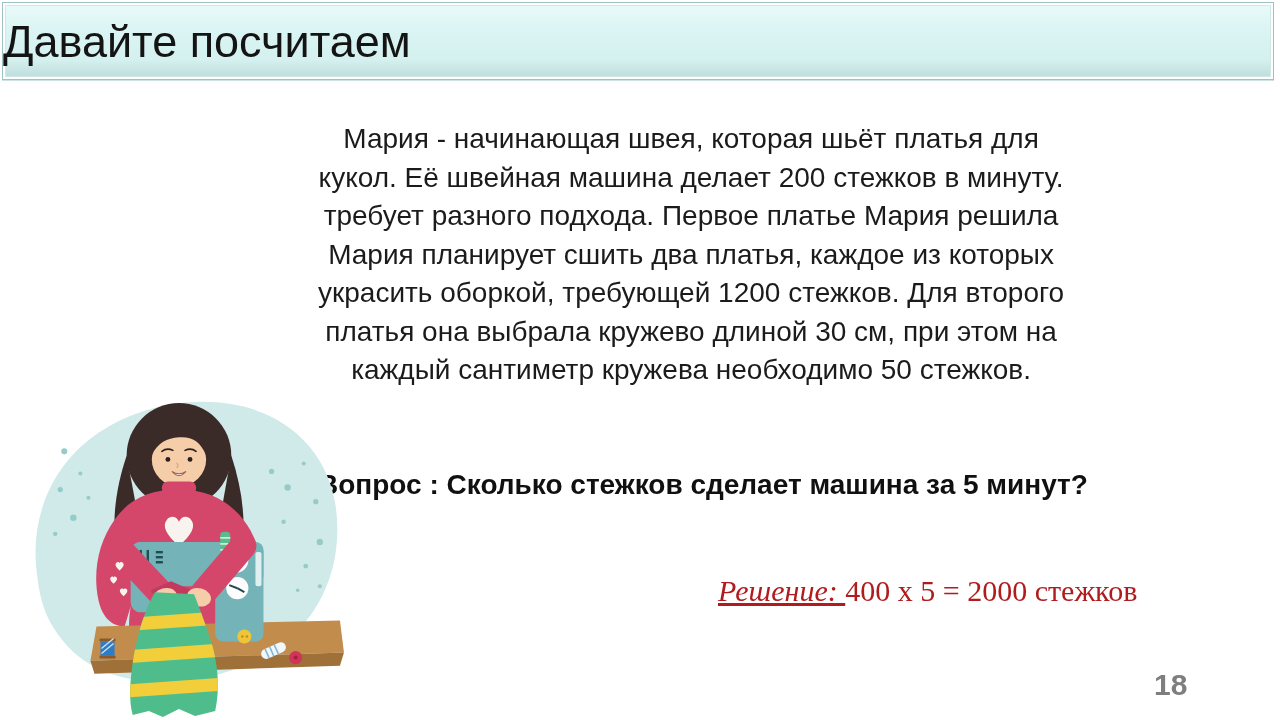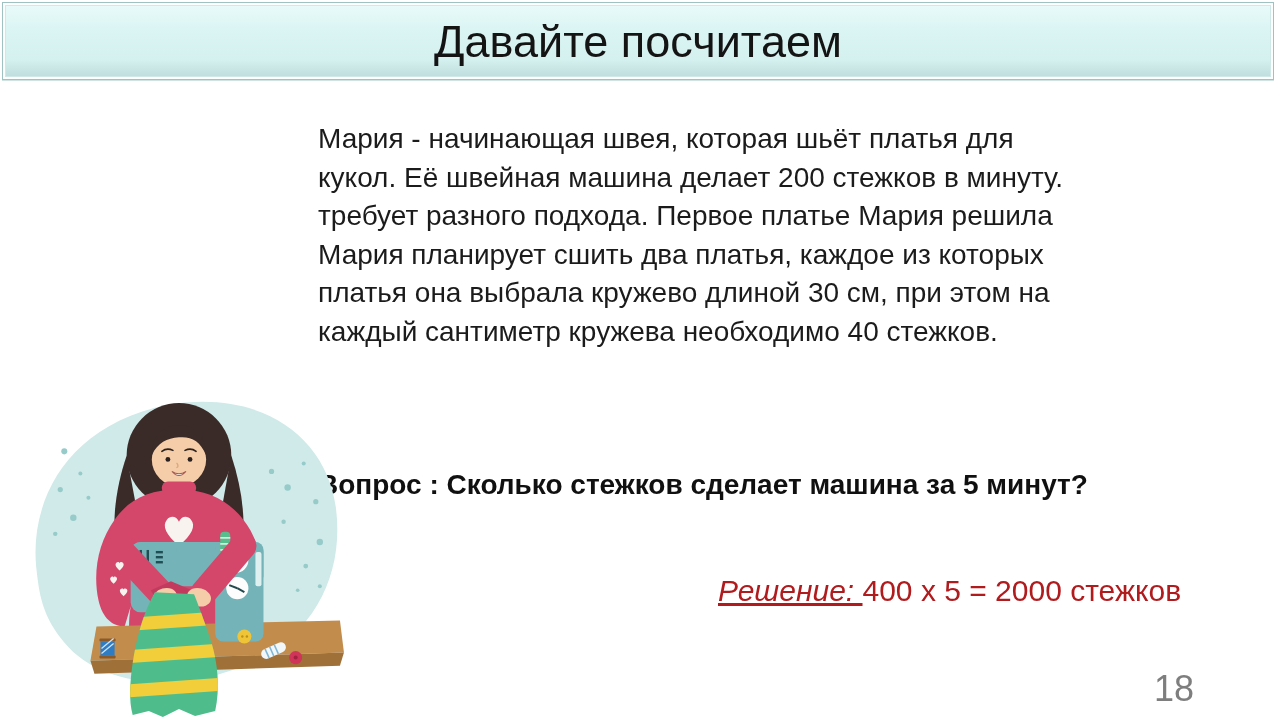--- a/index.html
+++ b/index.html
@@ -5,58 +5,59 @@
   html,body{margin:0;padding:0;background:#ffffff;}
   .slide{
     position:relative;width:1280px;height:720px;background:#ffffff;
     font-family:"Liberation Sans",sans-serif;overflow:hidden;
   }
   .title-bar{
     position:absolute;left:2px;top:2px;width:1272px;height:78px;
     background:linear-gradient(180deg,#e9fbfa 0%,#d9f4f3 40%,#d4f0ef 75%,#bcdbda 100%);
     border:1px solid #9ec2c2;
     box-shadow:inset 0 0 0 2px #feffff, inset 0 0 0 3px #cfe9e8, 0 1px 0 #cfe3e2;
-    display:flex;align-items:center;justify-content:center;box-sizing:border-box;
+    display:flex;align-items:center;box-sizing:border-box;
   }
   .title{font-size:45px;color:#141414;line-height:1;}
   .body-text{
     position:absolute;left:318px;top:120px;
-    font-size:28px;line-height:38.5px;color:#1b1b1b;white-space:nowrap;
+    font-size:28px;line-height:38.5px;color:#1b1b1b;white-space:nowrap;text-align:center;
   }
   .question{
     position:absolute;left:318px;top:469px;
     font-size:28px;font-weight:bold;color:#101010;white-space:nowrap;
   }
   .solution{
     position:absolute;left:718px;top:574px;
-    font-size:30px;color:#b01b1e;white-space:nowrap;
+    font-size:30px;color:#b01b1e;white-space:nowrap;font-family:Liberation Serif, serif;
   }
   .solution .label{font-style:italic;text-decoration:underline;}
   .page-number{
     position:absolute;left:1154px;top:668px;
-    font-size:36px;font-weight:normal;color:#7e7e7e;
+    font-size:30px;font-weight:bold;color:#7e7e7e;
   }
   .illustration{position:absolute;left:18px;top:393px;width:332px;height:327px;}
 </style>
 </head>
 <body>
 
 <div class="slide">
 
   <div class="title-bar">
     <div class="title">Давайте посчитаем</div>
   </div>
 
   <div class="body-text">
     <div>Мария - начинающая швея, которая шьёт платья для</div>
     <div>кукол. Её швейная машина делает 200 стежков в минуту.</div>
     <div>требует разного подхода. Первое платье Мария решила</div>
     <div>Мария планирует сшить два платья, каждое из которых</div>
+    <div>украсить оборкой, требующей 1200 стежков. Для второго</div>
     <div>платья она выбрала кружево длиной 30 см, при этом на</div>
-    <div>каждый сантиметр кружева необходимо 40 стежков.</div>
+    <div>каждый сантиметр кружева необходимо 50 стежков.</div>
   </div>
 
   <div class="question">Вопрос : Сколько стежков сделает машина за 5 минут?</div>
 
   <div class="solution">
     <span class="label">Решение: </span><span>400 х 5 = 2000 стежков</span>
   </div>
 
   <div class="page-number">18</div>
 

